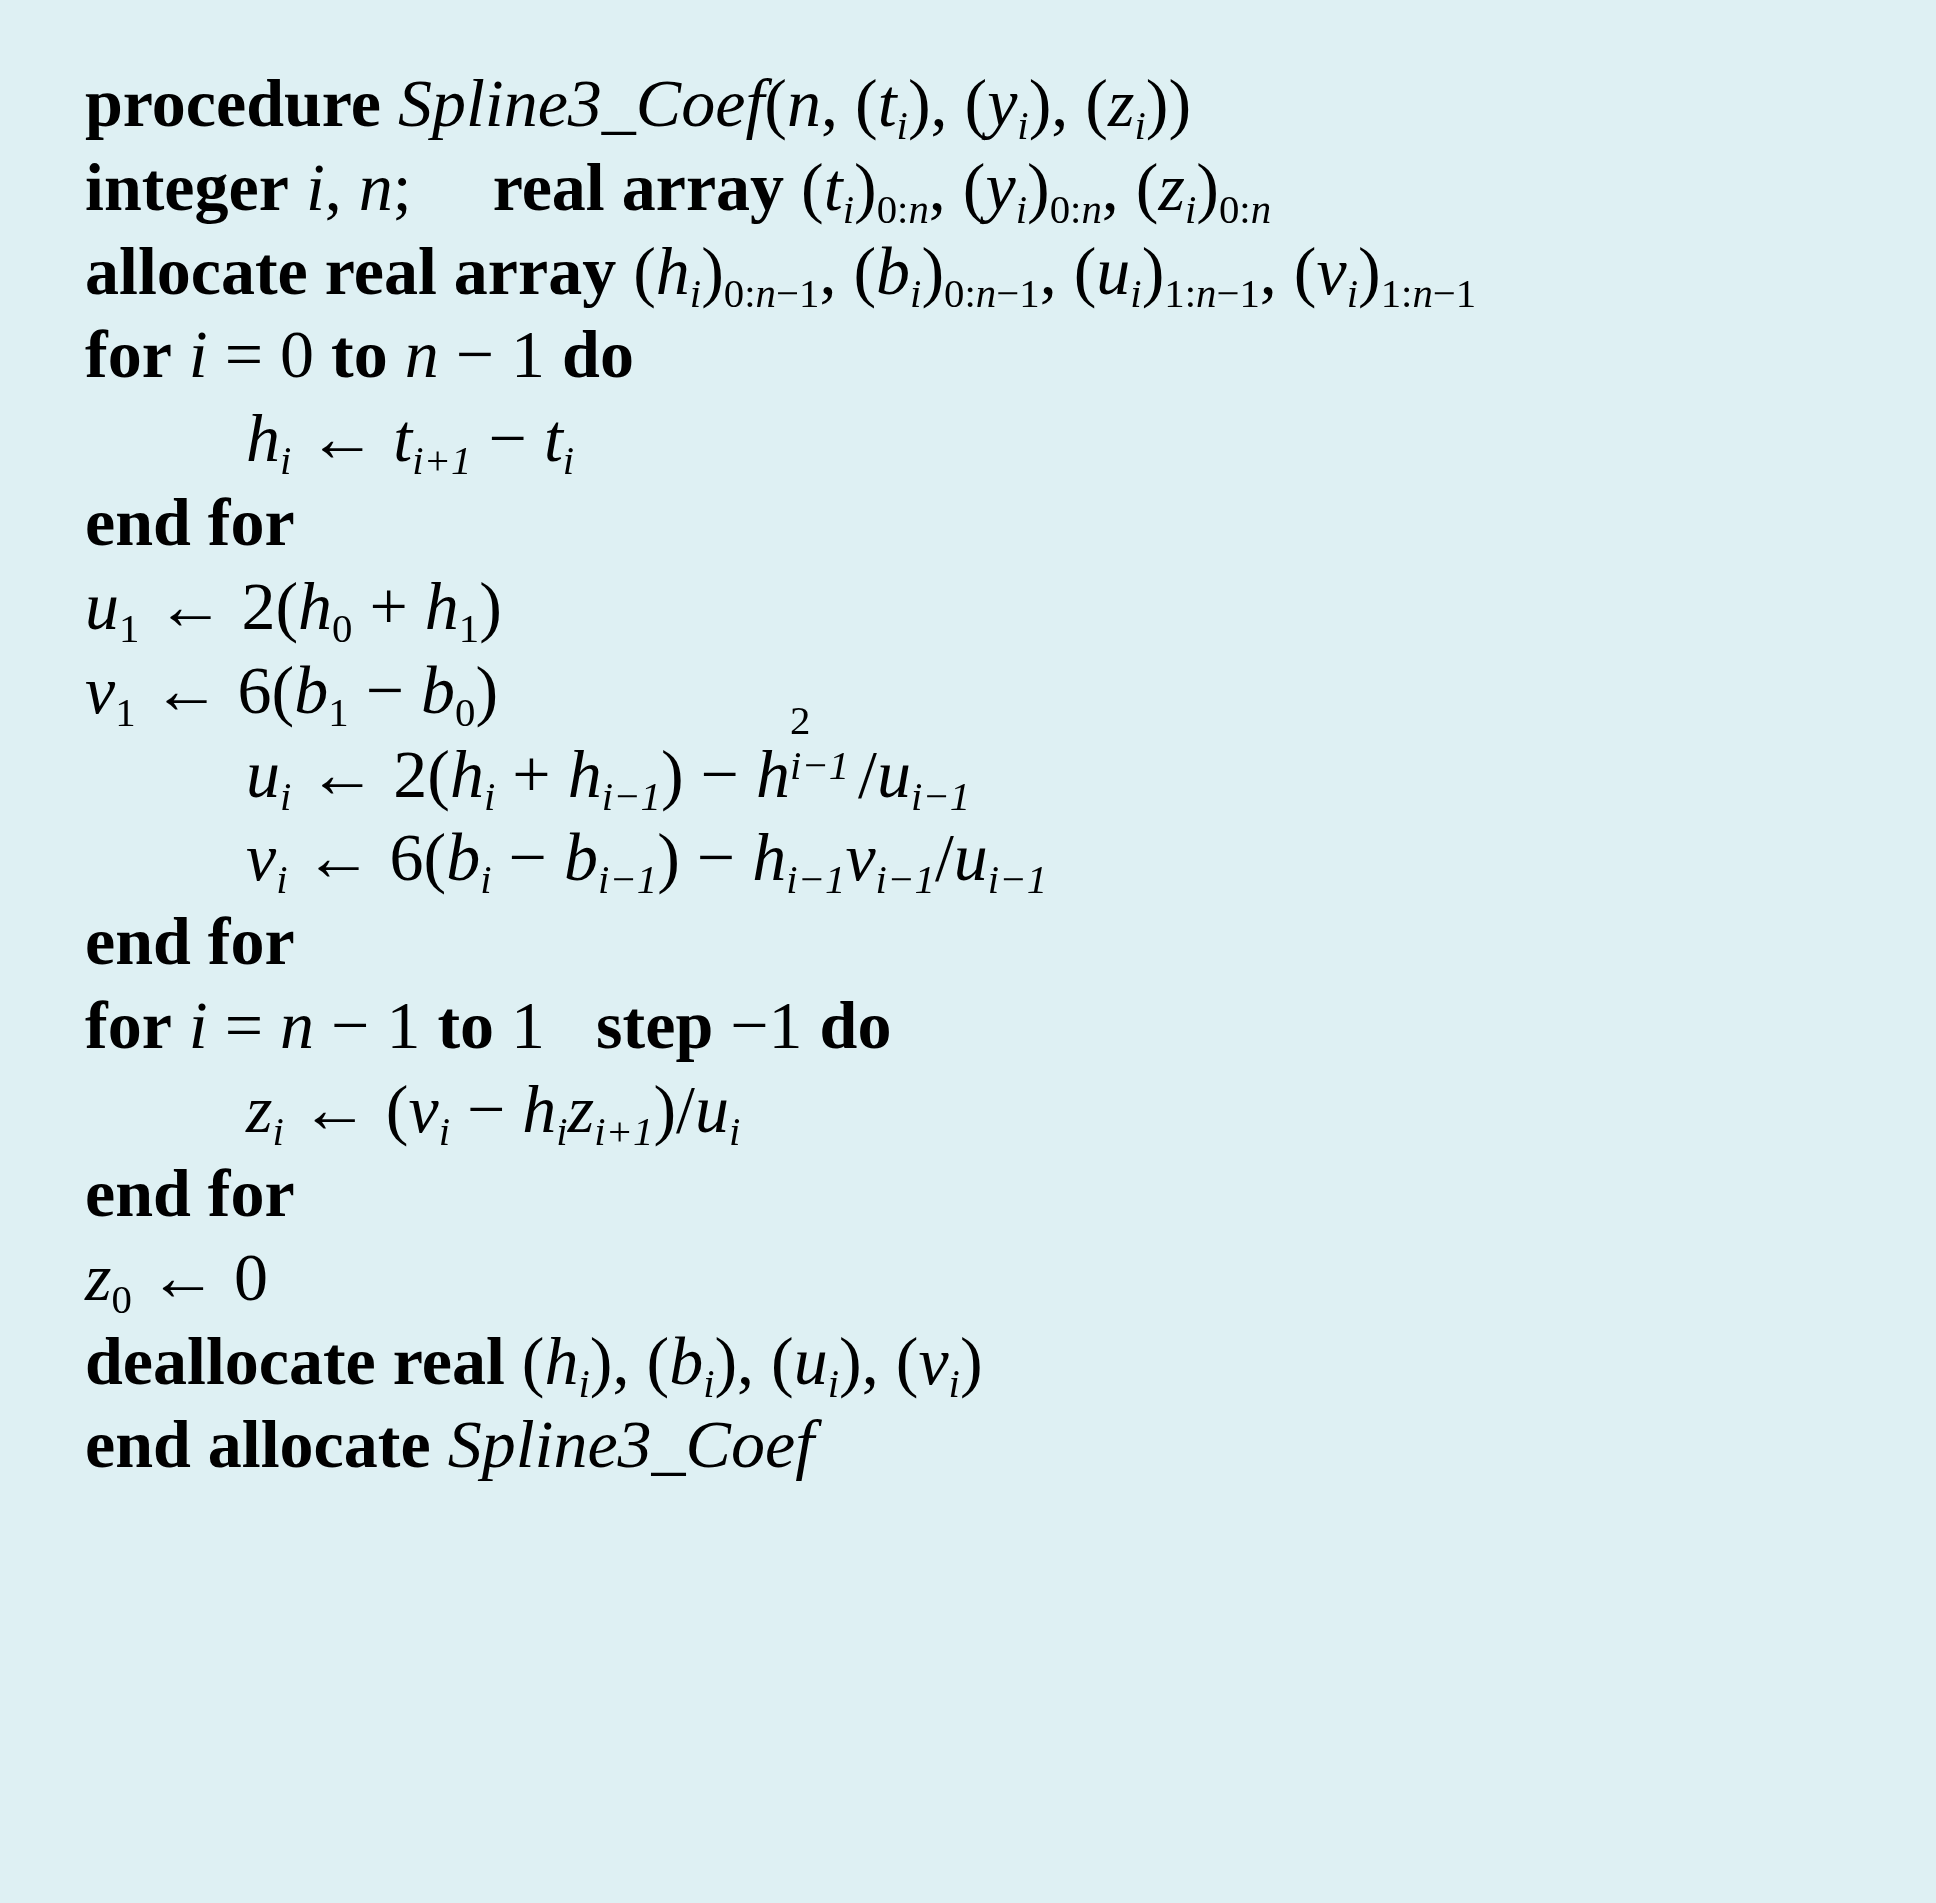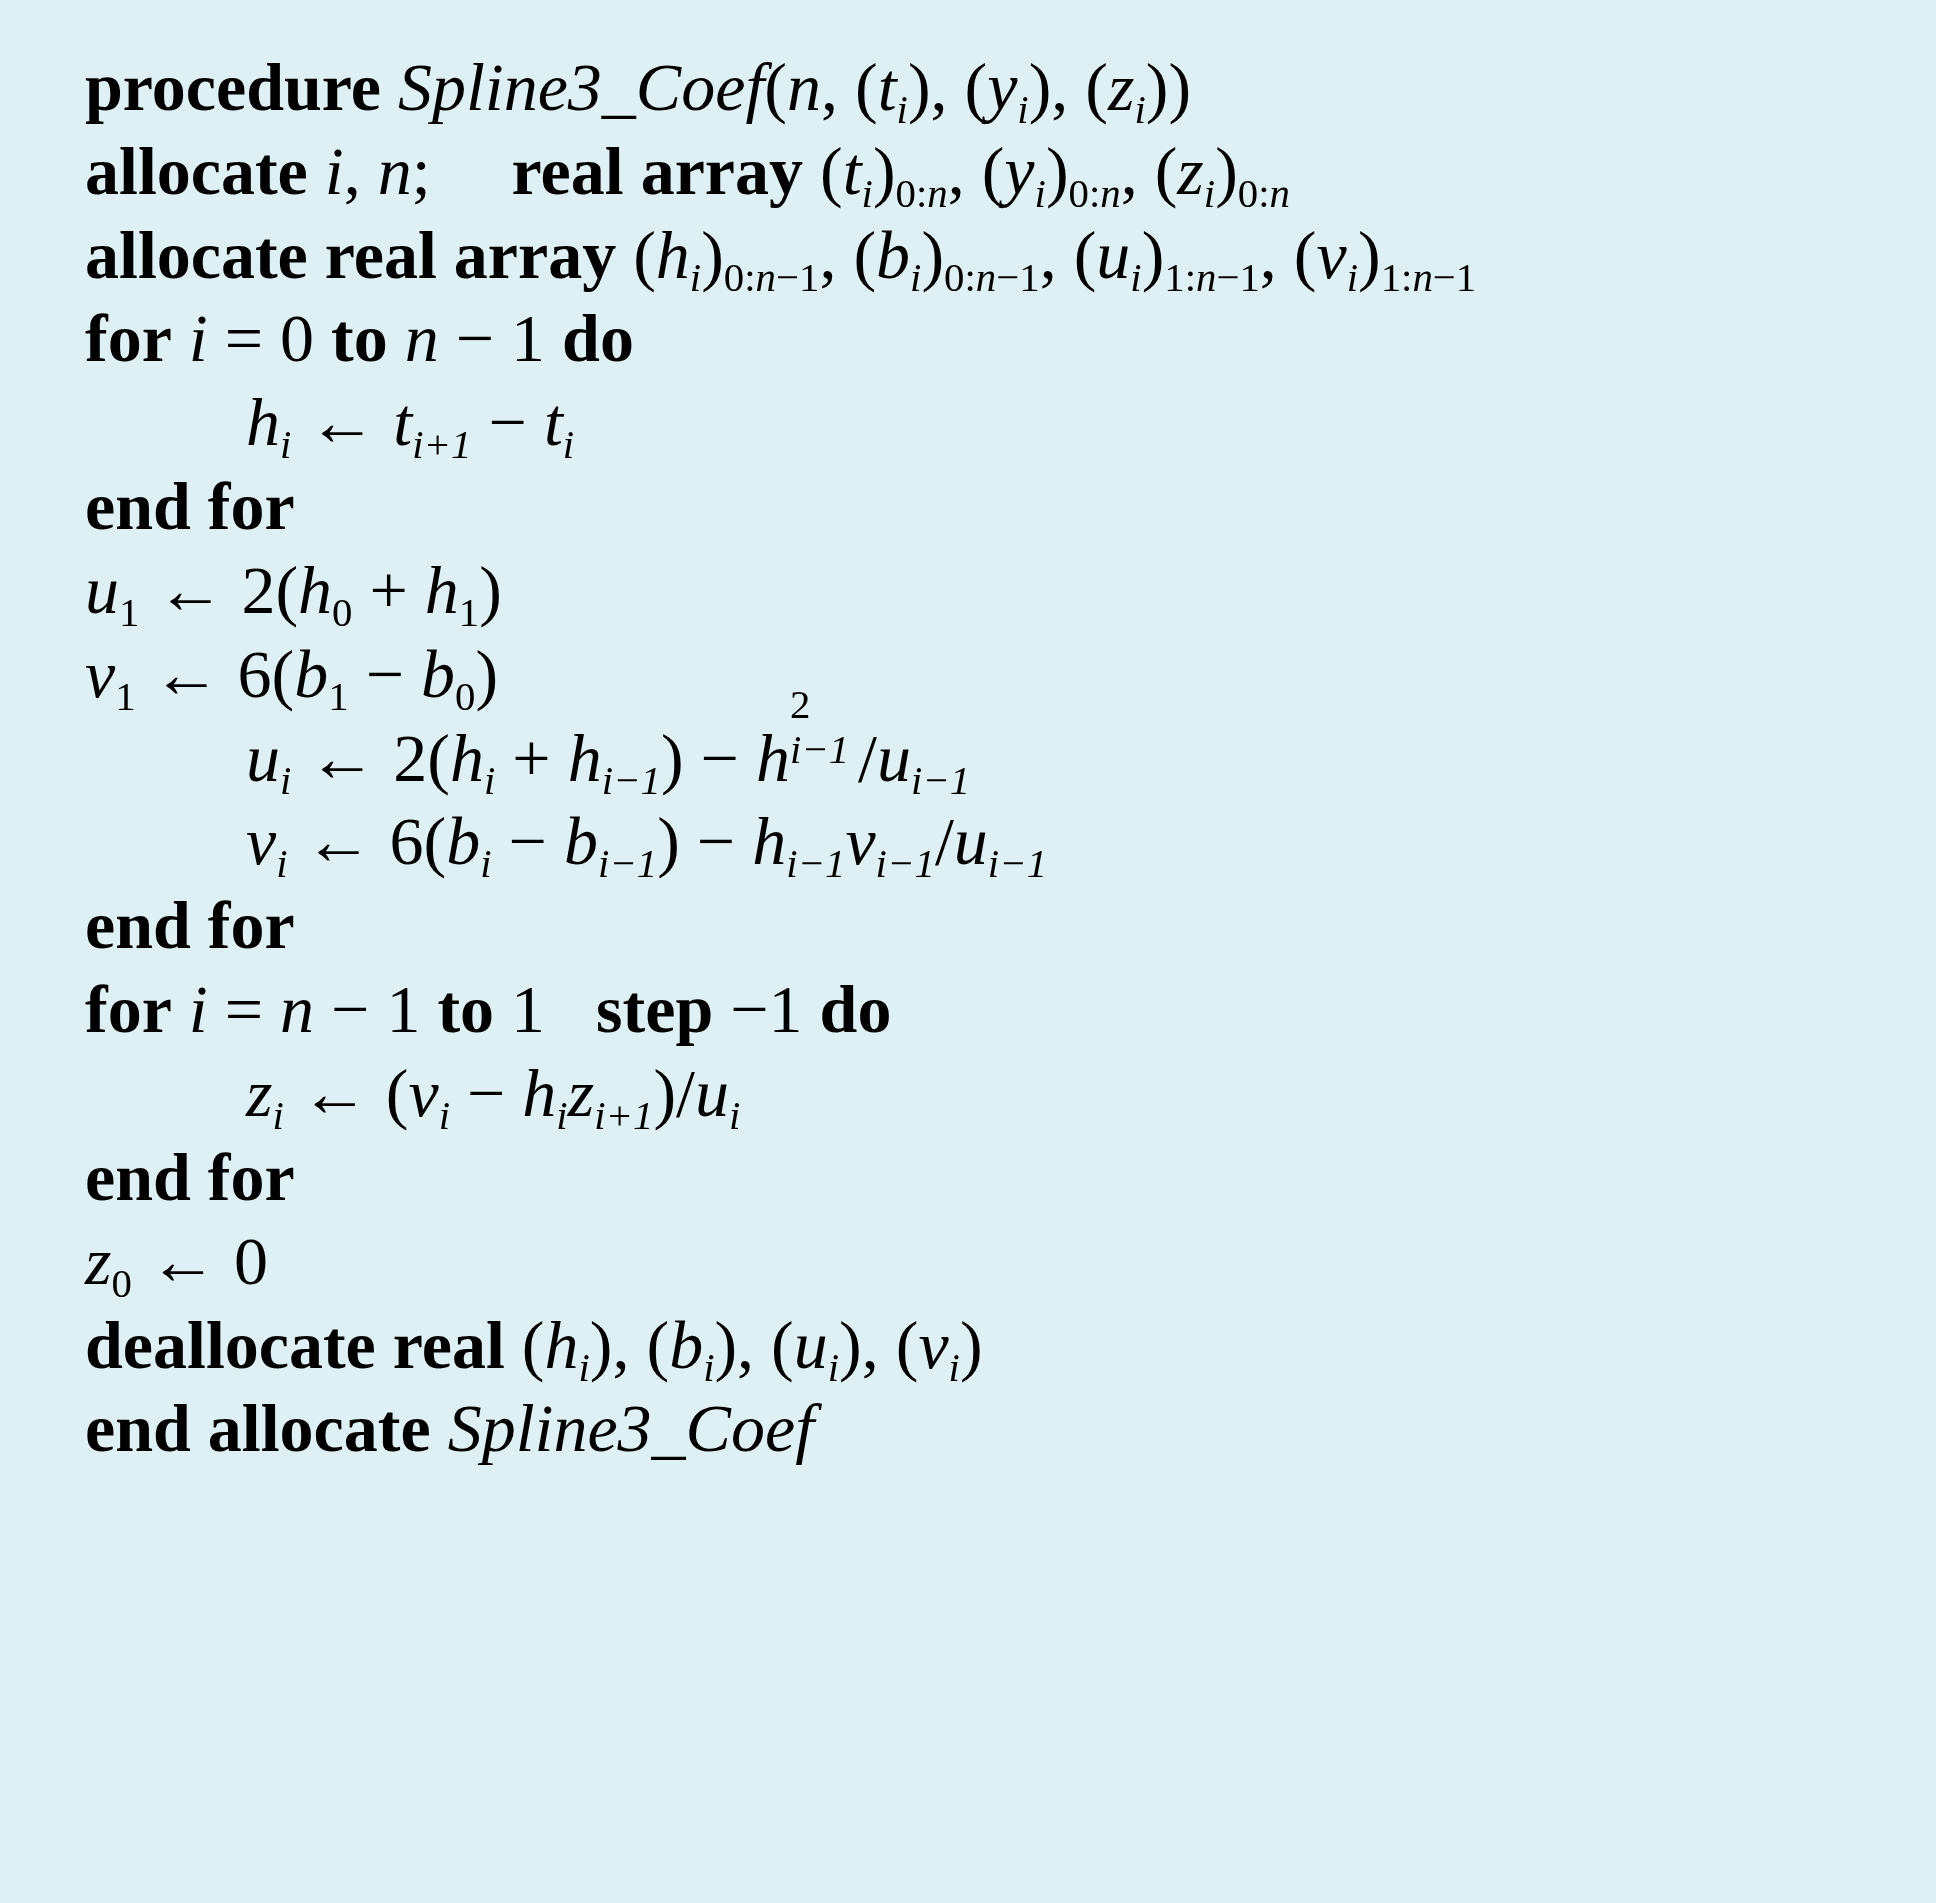--- a/index.html
+++ b/index.html
@@ -7,21 +7,21 @@
     padding: 0;
     width: 1936px;
     height: 1903px;
     background: #def0f3;
     font-family: "Times New Roman", Times, serif;
     color: #000;
     -webkit-font-smoothing: antialiased;
   }
   .page {
     box-sizing: border-box;
-    padding: 45px 68px 45px 85px;
+    padding: 61px 68px 45px 85px;
     font-size: 68px;
     line-height: 1.22;
   }
   .line {
     white-space: nowrap;
     margin: 0.9px 0;
   }
   .indent1 { padding-left: 161px; }
   .bf { font-weight: 700; font-style: normal; }
   .it { font-style: italic; font-weight: 500; }
@@ -41,21 +41,21 @@
 
 <div class="page">
 
   <div class="line">
     <span class="bf">procedure</span>
     <span class="it"> </span>
     <span class="it"><span>Spline3_Coef</span></span><span class="rm">(</span><span class="it">n</span><span class="rm">, (</span><span class="it">t</span><sub class="subsc">i</sub><span class="rm">), (</span><span class="it">y</span><sub class="subsc">i</sub><span class="rm">), (</span><span class="it">z</span><sub class="subsc">i</sub><span class="rm">)</span><span class="rm">)</span>
   </div>
 
   <div class="line">
-    <span class="bf">allocate</span>
+    <span class="bf">integer</span>
     <span class="it"> </span><span class="it">i</span><span class="rm">, </span><span class="it">n</span><span class="rm">;</span>
     <span class="gap"></span>
     <span class="bf">real array</span>
     <span class="rm"> (</span><span class="it">t</span><sub class="subsc">i</sub><span class="rm">)</span><sub><span class="rm">0:</span><span class="it">n</span></sub><span class="rm">, (</span><span class="it">y</span><sub class="subsc">i</sub><span class="rm">)</span><sub><span class="rm">0:</span><span class="it">n</span></sub><span class="rm">, (</span><span class="it">z</span><sub class="subsc">i</sub><span class="rm">)</span><sub><span class="rm">0:</span><span class="it">n</span></sub>
   </div>
 
   <div class="line">
     <span class="bf">allocate real array</span>
     <span class="rm"> (</span><span class="it">h</span><sub class="subsc">i</sub><span class="rm">)</span><sub><span class="rm">0:</span><span class="it">n</span><span class="rm">−1</span></sub><span class="rm">, (</span><span class="it">b</span><sub class="subsc">i</sub><span class="rm">)</span><sub><span class="rm">0:</span><span class="it">n</span><span class="rm">−1</span></sub><span class="rm">, (</span><span class="it">u</span><sub class="subsc">i</sub><span class="rm">)</span><sub><span class="rm">1:</span><span class="it">n</span><span class="rm">−1</span></sub><span class="rm">, (</span><span class="it">v</span><sub class="subsc">i</sub><span class="rm">)</span><sub><span class="rm">1:</span><span class="it">n</span><span class="rm">−1</span></sub>
   </div>

